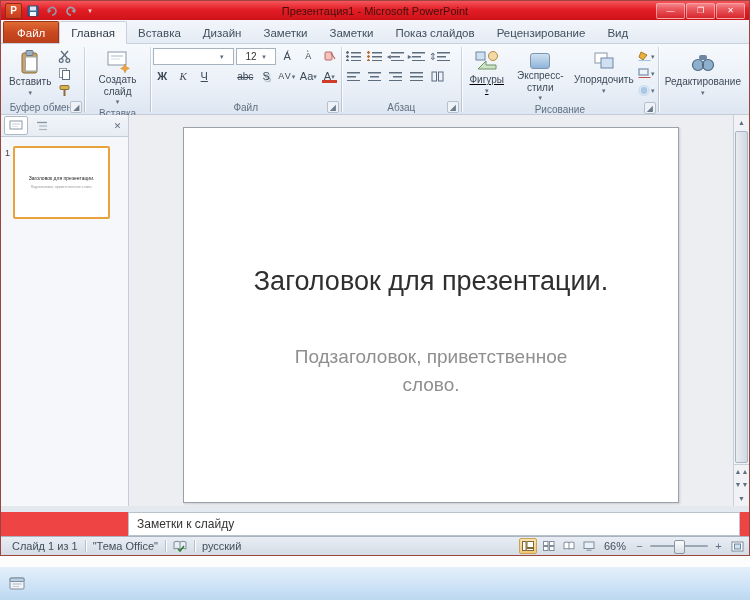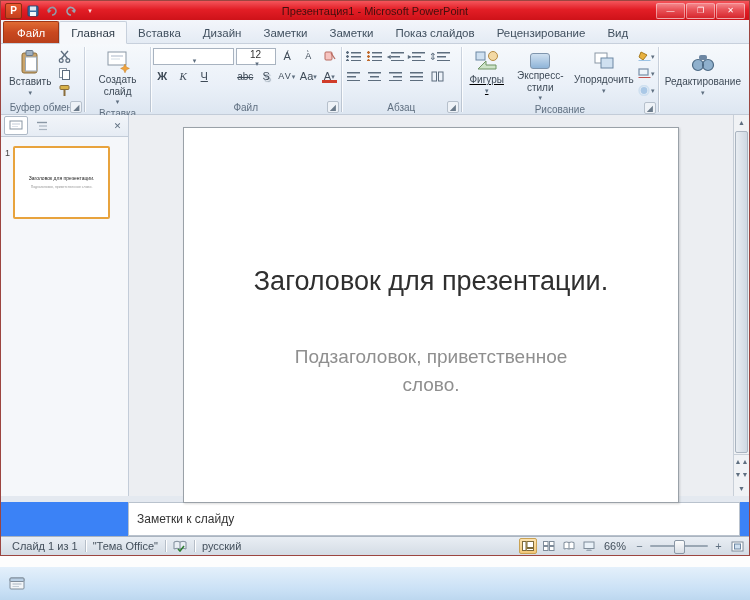--- a/index.html
+++ b/index.html
@@ -47,21 +47,21 @@
             display:flex;align-items:center;justify-content:center;border:1px solid #b6c0cc;border-radius:2px;background:#eef2f7;}
   .bigbtn{display:flex;flex-direction:column;align-items:center;justify-content:flex-start;
           padding:2px 3px;border-radius:3px;border:1px solid transparent;}
   .bigbtn .blabel{font-size:10px;color:#3e4a57;text-align:center;line-height:1.15;margin-top:1px;}
   .arrow{font-size:7px;color:#5f6f80;line-height:1;margin-top:1px;}
   .smallcol{display:flex;flex-direction:column;gap:1px;padding-top:2px;}
   .sbtn{height:16px;min-width:17px;display:flex;align-items:center;justify-content:center;
         font-size:11px;color:#3e4a57;border-radius:2px;padding:0 1px;}
   .frow{display:flex;align-items:center;gap:2px;height:20px;}
   .combo{background:#fff;border:1px solid #a8b3c0;height:15px;display:flex;align-items:center;
-         font-size:10px;color:#333;padding:0 9px;justify-content:space-between;flex-direction:column;}
+         font-size:10px;color:#333;padding:0 9px;justify-content:space-between;}
   .combo .arrow{margin:0 0 0 3px;}
   .ln{width:13px;height:10px;background:
       linear-gradient(#5d6d7e,#5d6d7e) 0 1px/13px 1.5px no-repeat,
       linear-gradient(#5d6d7e,#5d6d7e) 0 5px/9px 1.5px no-repeat,
       linear-gradient(#5d6d7e,#5d6d7e) 0 9px/13px 1.5px no-repeat;}
   .blt{width:15px;height:10px;background:
       radial-gradient(circle,#5d6d7e 1.2px,transparent 1.5px) 0 0/3px 3px no-repeat,
       radial-gradient(circle,#5d6d7e 1.2px,transparent 1.5px) 0 4px/3px 3px no-repeat,
       radial-gradient(circle,#5d6d7e 1.2px,transparent 1.5px) 0 8px/3px 3px no-repeat,
       linear-gradient(#5d6d7e,#5d6d7e) 5px 1px/10px 1.5px no-repeat,
@@ -105,21 +105,21 @@
   .slidesub{position:absolute;left:50%;transform:translateX(-50%);top:215px;width:330px;text-align:center;
             font-size:19px;color:#8f8f8f;line-height:1.45;}
 
   .vscroll{width:15px;flex:0 0 auto;background:#f0f2f5;border-left:1px solid #c8cfd8;display:flex;flex-direction:column;align-items:center;}
   .scrbtn{width:15px;height:15px;display:flex;align-items:center;justify-content:center;font-size:7px;color:#5f6f80;}
   .scrthumb{width:11px;flex:1;margin:1px 0;background:linear-gradient(90deg,#e9edf2,#cfd8e2);border:1px solid #aab4c0;border-radius:2px;}
   .scrnav{border-top:1px solid #c8cfd8;width:15px;display:flex;flex-direction:column;align-items:center;}
 
   
   .splitter{height:6px;flex:0 0 auto;background:#e4e9f0;}
-  .notesrow{height:34px;flex:0 0 auto;display:flex;background:#3b82f6;}
+  .notesrow{height:24px;flex:0 0 auto;display:flex;background:#ef4444;}
   .notesspacer{width:127px;flex:0 0 auto;}
   .notesbox{flex:1;margin-right:9px;background:#fff;border:1px solid #b9c2cd;display:flex;align-items:center;
             font-size:12px;color:#333;padding-left:8px;}
 
   
   .statusbar{height:18px;flex:0 0 auto;display:flex;align-items:center;font-size:11px;color:#44505c;
              background:linear-gradient(#e9eef4,#d4dce5);border-top:1px solid #aab4c0;padding:0 4px;}
   .sitem{padding:0 7px;display:flex;align-items:center;gap:4px;}
   .ssep{width:1px;height:12px;background:#b6bec8;box-shadow:1px 0 0 #fff;}
   .sright{margin-left:auto;display:flex;align-items:center;gap:4px;}

